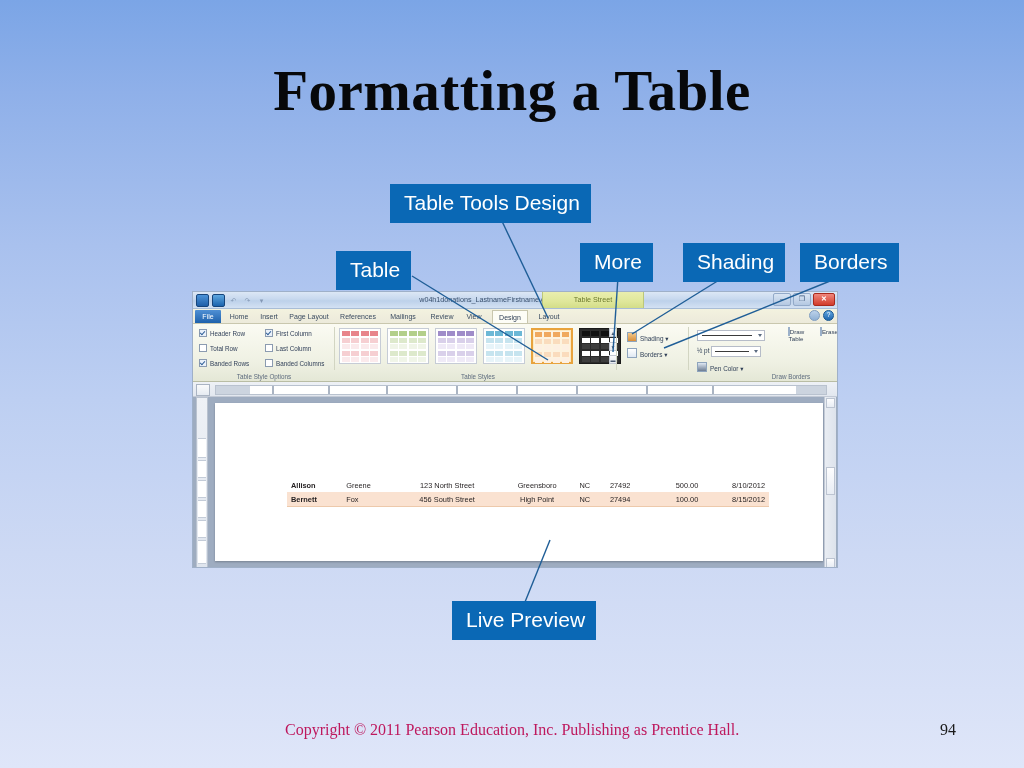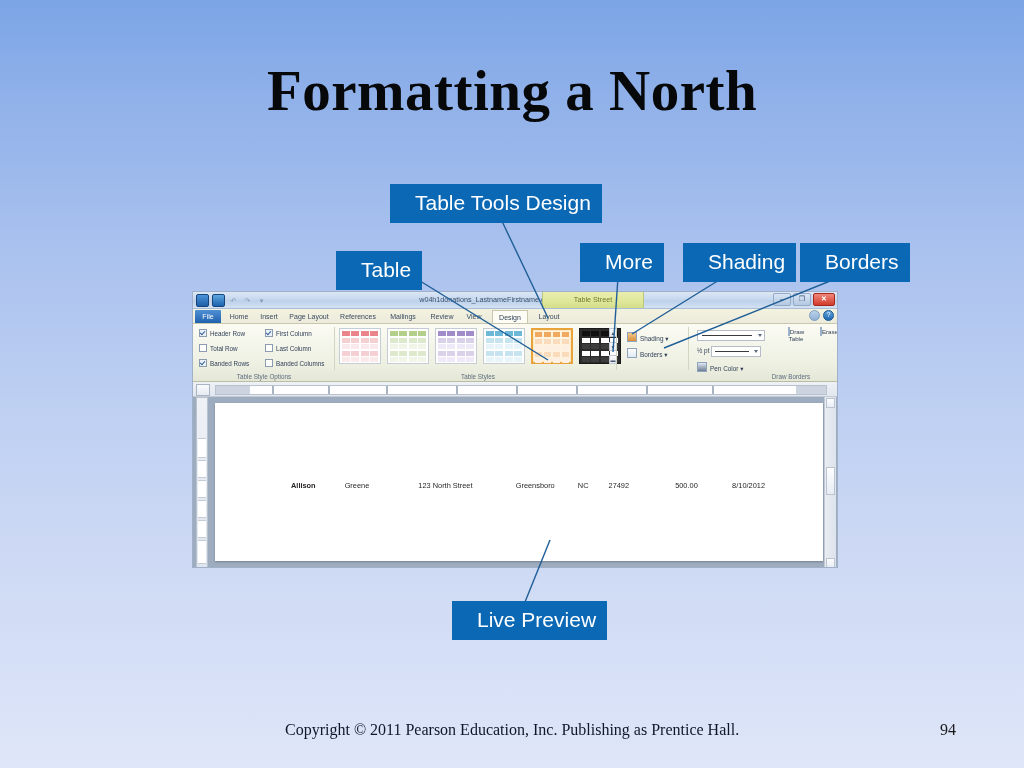--- a/index.html
+++ b/index.html
@@ -12,31 +12,31 @@
   
   .slide-title{
     position:absolute;left:0;top:58px;width:1024px;text-align:center;
     font-family:"Liberation Serif", serif;
     font-size:57px;font-weight:700;color:#07080a;letter-spacing:.5px;
   }
 
   
   .footer-text{
     position:absolute;left:285px;top:721px;
-    font-family:"Liberation Serif", serif;font-size:16px;color:#0f172a;
+    font-family:"Liberation Serif", serif;font-size:16px;color:#be185d;
   }
   .footer-page{
     position:absolute;left:940px;top:721px;
     font-family:"Liberation Serif", serif;font-size:16px;color:#1b1b1b;
   }
 
   
   .callout{
     position:absolute;background:#0a68b5;color:#ffffff;
-    font-size:21px;line-height:1;padding:8px 11px 10px 25px;white-space:nowrap;
+    font-size:21px;line-height:1;padding:8px 11px 10px 14px;white-space:nowrap;
   }
   .leaders{position:absolute;left:0;top:0;width:1024px;height:768px;pointer-events:none;}
 
   
   .word-win{
     position:absolute;left:192px;top:291px;width:646px;height:277px;
     background:#f2f4f8;border:1px solid #9fb0c8;box-sizing:border-box;
     overflow:hidden;font-size:6.5px;color:#2b3b52;
   }
 
@@ -139,21 +139,21 @@
   .dtable .hrow td.l{text-align:left;}
   .dtable .band{background:#fae2d1;}
   .dtable td.firstc{font-weight:bold;}
   .dtable td.num{text-align:right;}
   .dtable td.ctr{text-align:center;}
   .dtable .last td{border-bottom:1px solid #edc9ab;}
 </style>
 </head>
 <body>
 
-<div class="slide-title">Formatting a North</div>
+<div class="slide-title">Formatting a Table</div>
 
 <div class="word-win">
 
   <div class="wtitlebar">
     <div class="qat">
       <span class="qicon word"></span>
       <span class="qicon save"></span>
       <span class="qicon plain">↶</span>
       <span class="qicon plain">↷</span>
       <span class="qicon plain">▾</span>
@@ -456,20 +456,30 @@
         <tr>
           <td class="firstc">Allison</td>
           <td>Greene</td>
           <td class="ctr">123 North Street</td>
           <td class="ctr">Greensboro</td>
           <td>NC</td>
           <td>27492</td>
           <td class="num">500.00</td>
           <td class="num">8/10/2012</td>
         </tr>
+        <tr class="band last">
+          <td class="firstc">Bernett</td>
+          <td>Fox</td>
+          <td class="ctr">456 South Street</td>
+          <td class="ctr">High Point</td>
+          <td>NC</td>
+          <td>27494</td>
+          <td class="num">100.00</td>
+          <td class="num">8/15/2012</td>
+        </tr>
       </tbody>
         </table>
     </div>
 
     <div class="vscroll">
       <span class="sb" style="top:1px;height:8px;"></span>
       <span class="sb" style="top:70px;height:26px;"></span>
       <span class="sb" style="bottom:1px;height:8px;"></span>
     </div>
   </div>

